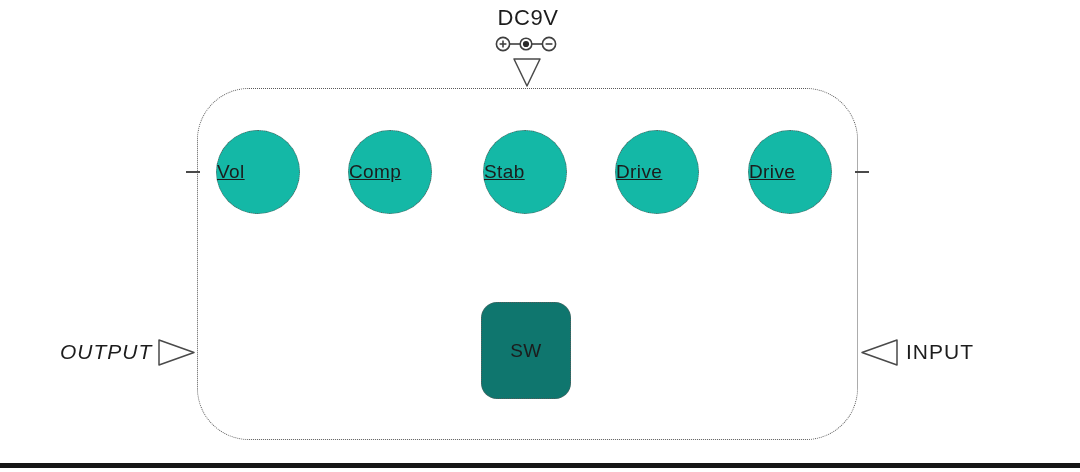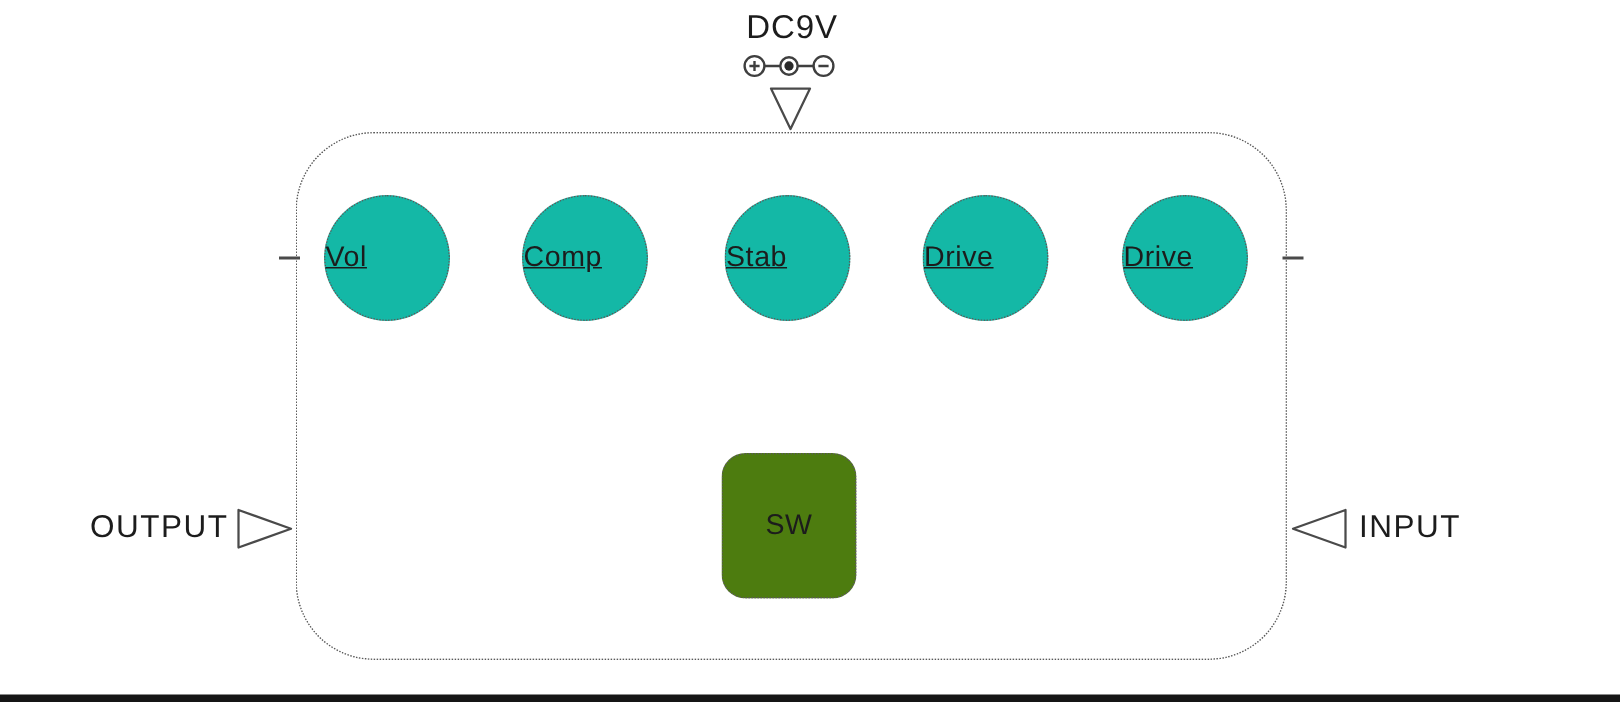--- a/index.html
+++ b/index.html
@@ -38,21 +38,21 @@
 
   .footswitch {
     position: absolute;
     left: 481px; top: 302px;
     width: 90px; height: 97px;
     border: 1.5px dotted #5a5a5a;
     border-radius: 16px;
     display: flex; align-items: center; justify-content: center;
     font-size: 19px;
     letter-spacing: 0.4px;
-    background: #4d7c0f;
+    background: #0f766e;
   }
 
   .dc-label {
     position: absolute;
     left: 478px; top: 5px;
     width: 100px;
     text-align: center;
     font-size: 22px;
     letter-spacing: 0.6px;
   }
@@ -60,21 +60,21 @@
   .dc-polarity { position: absolute; left: 494px; top: 35px; width: 66px; height: 18px; }
   .dc-plug     { position: absolute; left: 512px; top: 57px; width: 30px; height: 31px; }
 
   .jack-label {
     position: absolute;
     font-size: 21px;
     letter-spacing: 1px;
     line-height: 28px;
     height: 28px;
   }
-  .jack-label.output { left: 60px;  top: 338px; }
+  .jack-label.output { left: 60px;  top: 338px; font-style: italic; }
   .jack-label.input  { left: 906px; top: 338px; text-align: center; }
 
   .plug { position: absolute; width: 40px; height: 31px; }
   .plug.output { left: 156px; top: 337px; }
   .plug.input  { left: 860px; top: 337px; }
 
   .edge-tick {
     position: absolute;
     top: 171px;
     width: 14px; height: 2px;

